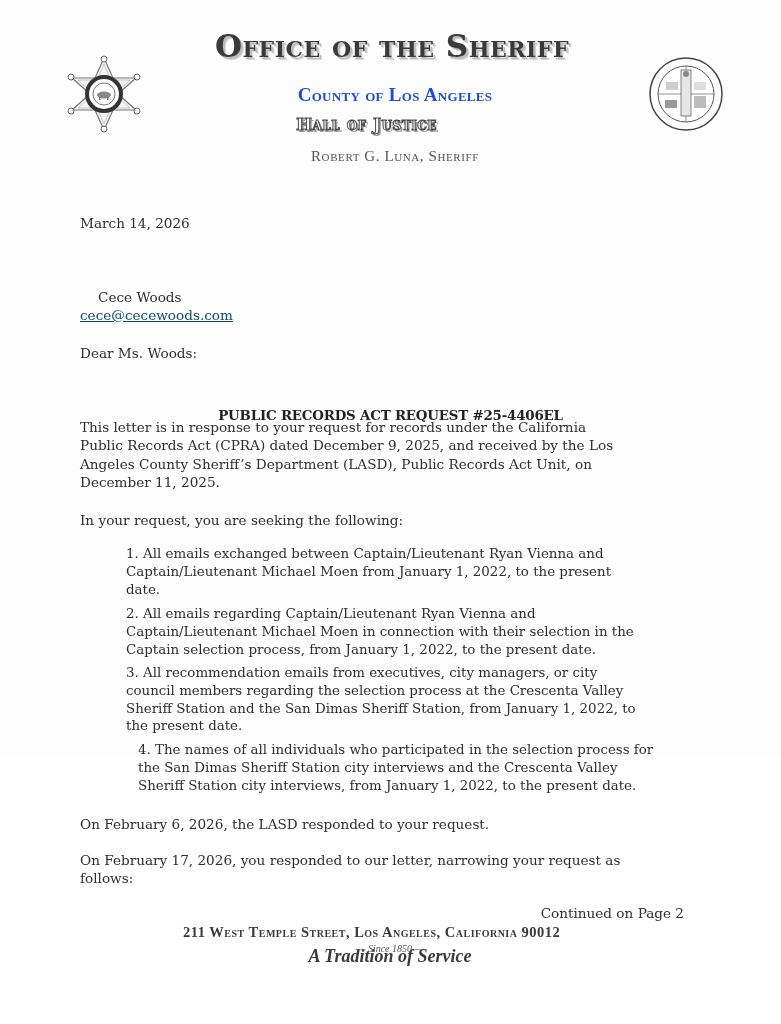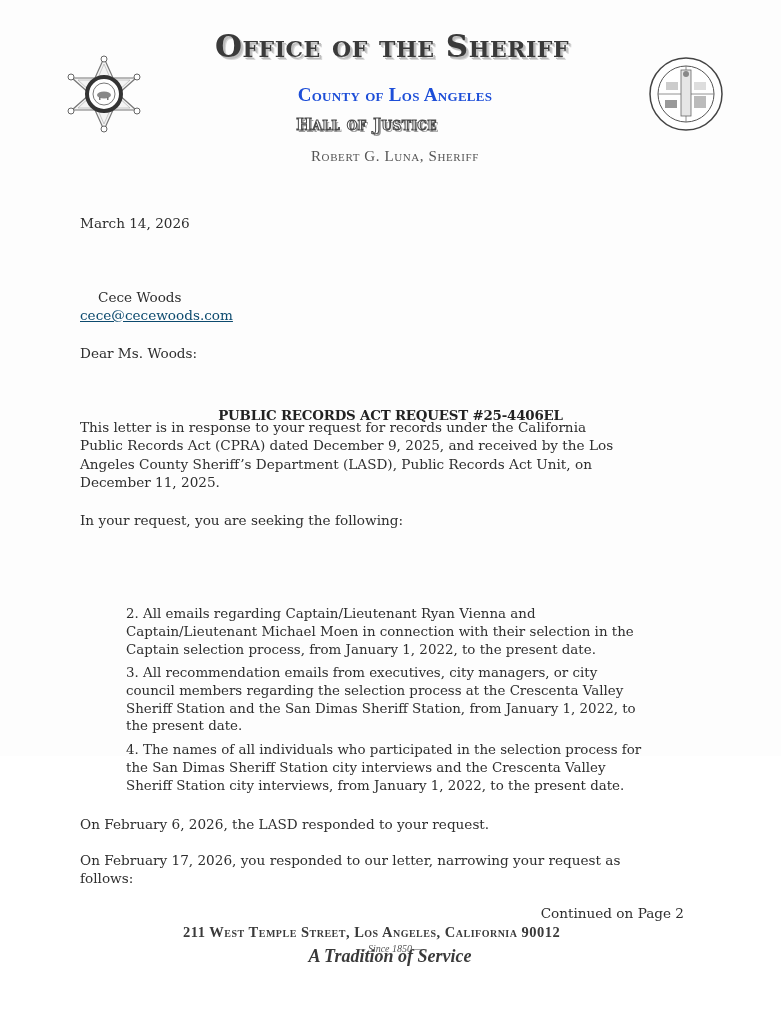--- a/index.html
+++ b/index.html
@@ -248,32 +248,37 @@
     <span class="ln">This letter is in response to your request for records under the California</span>
     <span class="ln">Public Records Act (CPRA) dated December 9, 2025, and received by the Los</span>
     <span class="ln">Angeles County Sheriff’s Department (LASD), Public Records Act Unit, on</span>
     <span class="ln">December 11, 2025.</span>
   </div>
 
   <div class="para" style="top:511px;">
     <span class="ln">In your request, you are seeking the following:</span>
   </div>
 
+  <div class="item" style="top:545px;">
+    <span class="ln">1. All emails exchanged between Captain/Lieutenant Ryan Vienna and</span>
+    <span class="ln">Captain/Lieutenant Michael Moen from January 1, 2022, to the present</span>
+    <span class="ln">date.</span>
+  </div>
   <div class="item" style="top:605px;">
     <span class="ln">2. All emails regarding Captain/Lieutenant Ryan Vienna and</span>
     <span class="ln">Captain/Lieutenant Michael Moen in connection with their selection in the</span>
     <span class="ln">Captain selection process, from January 1, 2022, to the present date.</span>
   </div>
   <div class="item" style="top:664px;">
     <span class="ln">3. All recommendation emails from executives, city managers, or city</span>
     <span class="ln">council members regarding the selection process at the Crescenta Valley</span>
     <span class="ln">Sheriff Station and the San Dimas Sheriff Station, from January 1, 2022, to</span>
     <span class="ln">the present date.</span>
   </div>
-  <div class="item" style="top:741px;">
+  <div class="item" style="top:741px;margin-left:12px;">
     <span class="ln">4. The names of all individuals who participated in the selection process for</span>
     <span class="ln">the San Dimas Sheriff Station city interviews and the Crescenta Valley</span>
     <span class="ln">Sheriff Station city interviews, from January 1, 2022, to the present date.</span>
   </div>
 
   <div class="para" style="top:815px;">
     <span class="ln">On February 6, 2026, the LASD responded to your request.</span>
   </div>
   <div class="para" style="top:851px;">
     <span class="ln">On February 17, 2026, you responded to our letter, narrowing your request as</span>

